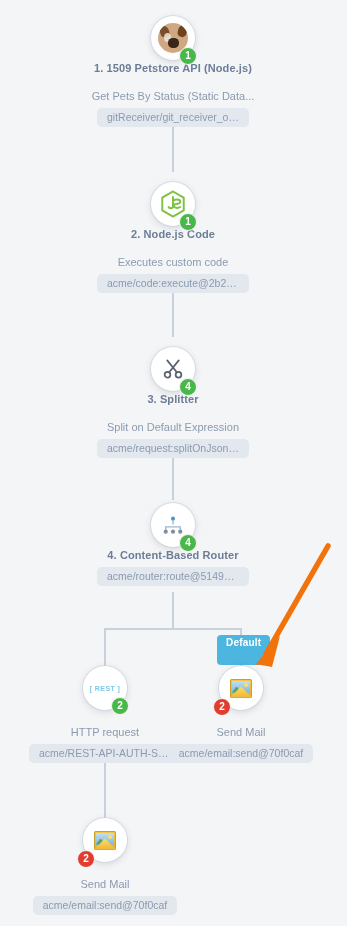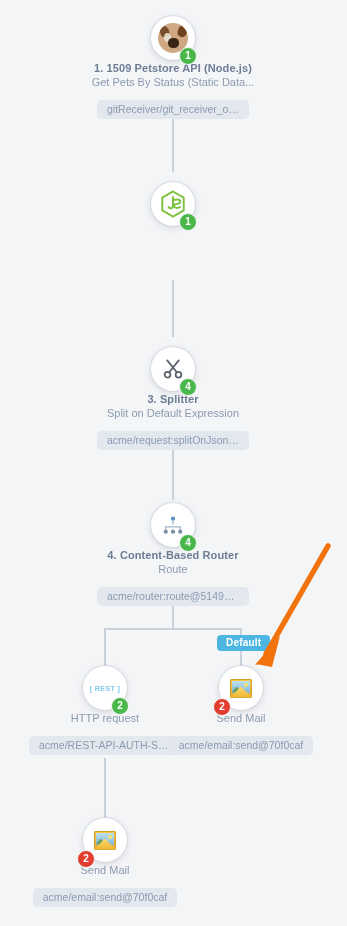--- a/index.html
+++ b/index.html
@@ -41,41 +41,41 @@
   .badge.red{background:#e23c2e;}
   .badge.left{left:-6px;right:auto;bottom:-6px;}
 
   .node-title{
     margin-top:2px;
     font-size:11px;font-weight:bold;color:#6d7d95;
     letter-spacing:.1px;white-space:nowrap;
     overflow:hidden;text-overflow:ellipsis;
   }
   .node-sub{
-    margin-top:2px;
+    margin-top:16px;
     font-size:11px;color:#8b9bb0;white-space:nowrap;
     overflow:hidden;text-overflow:ellipsis;
   }
   .node-pill{
     display:inline-block;
-    margin-top:12px;
+    margin-top:6px;
     max-width:152px;
     padding:3px 10px 4px;
     border-radius:5px;
     background:#e3e7ee;
     color:#8b9bb0;
     font-size:10.5px;
     white-space:nowrap;overflow:hidden;text-overflow:ellipsis;
     box-sizing:border-box;
   }
 
   
   .default-tag{
     position:absolute;
-    padding:2px 9px 3px;
+    padding:2px 9px 17px;
     border-radius:4px;
     background:#4cb6e0;
     color:#ffffff;
     font-size:10px;font-weight:bold;
     letter-spacing:.2px;
     white-space:nowrap;
   }
 
   
   .avatar{
@@ -155,20 +155,23 @@
 
   <div class="node" style="left:173px;top:182px;">
     <div class="node-circle shadowed">
       <svg class="nodejs-ico" viewBox="0 0 32 34">
         <path d="M16 1.6 29.2 9.2v15.6L16 32.4 2.8 24.8V9.2Z" fill="none" stroke="#7ec243" stroke-width="2.4"></path>
         <path d="M16 8.5v11.1c0 1.7-1.1 2.6-2.6 2.6-1.3 0-2.2-.5-2.8-1.4" fill="none" stroke="#7ec243" stroke-width="2.4" stroke-linecap="round"></path>
         <path d="M16.6 12.6c1-.7 2.5-1.1 4.1-1.1 2.6 0 4.2 1 4.2 2.6 0 1.5-1.1 2.1-3.3 2.5l-1.6.3c-2 .3-3 .9-3 2.4 0 1.6 1.5 2.5 3.9 2.5 1.6 0 3-.4 3.9-1.1" fill="none" stroke="#7ec243" stroke-width="2.4" stroke-linecap="round" stroke-linejoin="round"></path>
       </svg>
       <div class="badge green">1</div>
     </div>
+    <div class="node-title">2. Node.js Code</div>
+    <div class="node-sub">Executes custom code</div>
+    <div class="node-pill">acme/code:execute@2b213...</div>
   </div>
 
   <div class="node" style="left:173px;top:347px;">
     <div class="node-circle shadowed">
       <svg class="scissors-ico" viewBox="0 0 24 24">
         <circle cx="6" cy="18.2" r="3.1" fill="none" stroke="#58616e" stroke-width="1.9"></circle>
         <circle cx="18" cy="18.2" r="3.1" fill="none" stroke="#58616e" stroke-width="1.9"></circle>
         <path d="M7.8 15.6 18.3 2.6M16.2 15.6 5.7 2.6" stroke="#58616e" stroke-width="1.9" stroke-linecap="round" fill="none"></path>
       </svg>
       <div class="badge green">4</div>
@@ -183,21 +186,20 @@
       <svg class="router-ico" viewBox="0 0 26 22">
         <circle cx="13" cy="4" r="2.3" fill="#5b93c9"></circle>
         <path d="M13 6.3v4.2M5 16.2v-3.1h16v3.1" fill="none" stroke="#9fb6cc" stroke-width="1.5"></path>
         <circle cx="5" cy="18.3" r="2.3" fill="#7d8fa3"></circle>
         <circle cx="13" cy="18.3" r="2.3" fill="#7d8fa3"></circle>
         <circle cx="21" cy="18.3" r="2.3" fill="#7d8fa3"></circle>
       </svg>
       <div class="badge green">4</div>
     </div>
     <div class="node-title">4. Content-Based Router</div>
-    <div class="node-sub">Route</div>
     <div class="node-pill">acme/router:route@5149e74</div>
   </div>
 
   <div class="node" style="left:105px;top:666px;">
     <div class="node-circle shadowed">
       <span class="rest-ico">[&nbsp;REST&nbsp;]</span>
       <div class="badge green">2</div>
     </div>
     <div class="node-sub">HTTP request</div>
     <div class="node-pill">acme/REST-API-AUTH-SECR...</div>

